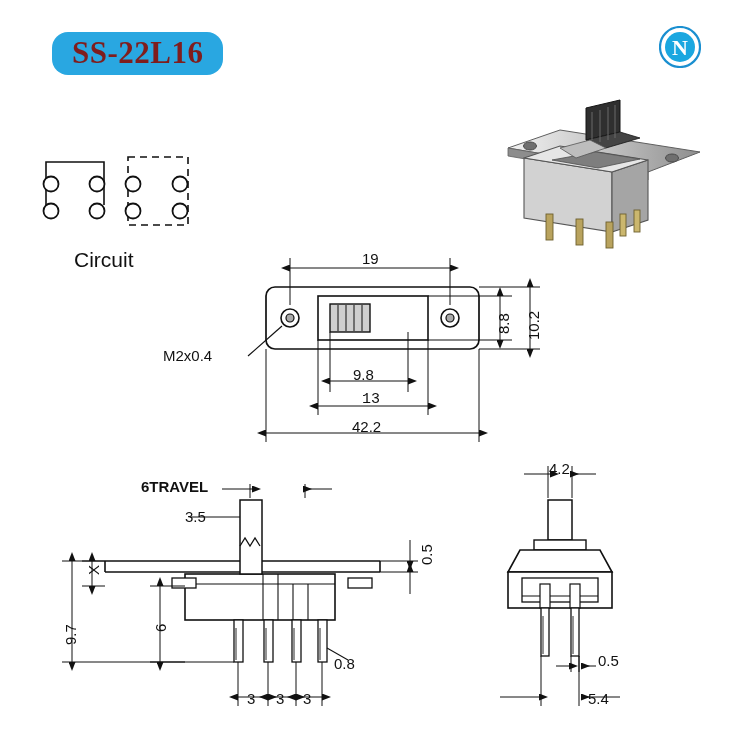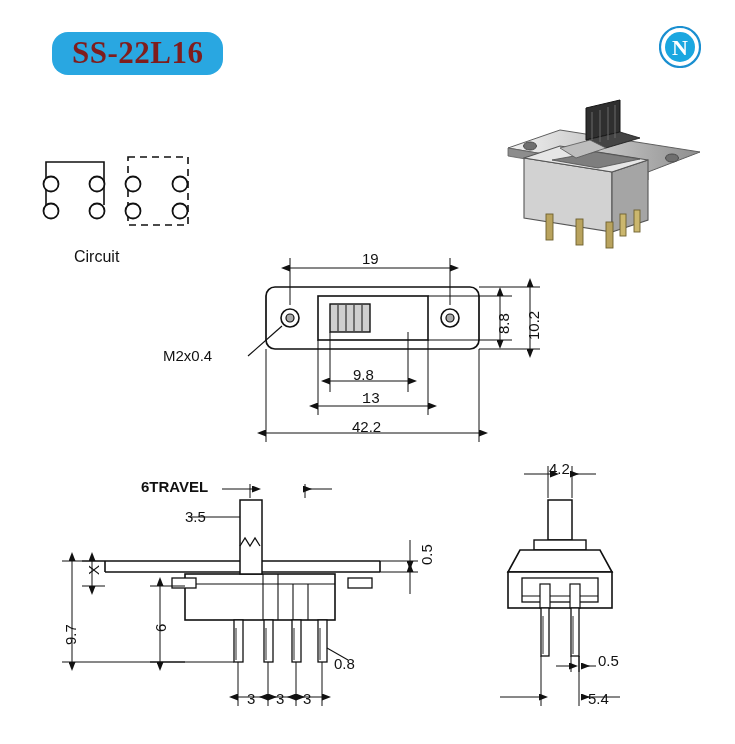--- a/index.html
+++ b/index.html
@@ -36,21 +36,21 @@
   
   .layer{position:absolute;left:0;top:0;width:735px;height:744px;pointer-events:none;}
 
   .lbl{
     position:absolute;
     font-family:"Liberation Sans", sans-serif;
     font-size:15px;
     color:#111111;
     white-space:nowrap;
   }
-  .lbl.circuit{font-size:16px;text-align:center;}
+  .lbl.circuit{font-size:21px;text-align:center;}
   .rot90{transform:rotate(-90deg);transform-origin:left top;}
 </style>
 </head>
 <body>
 
 <div class="root">
 
   <div class="title-badge">SS-22L16</div>
 
   <svg class="logo" viewBox="0 0 42 42">

